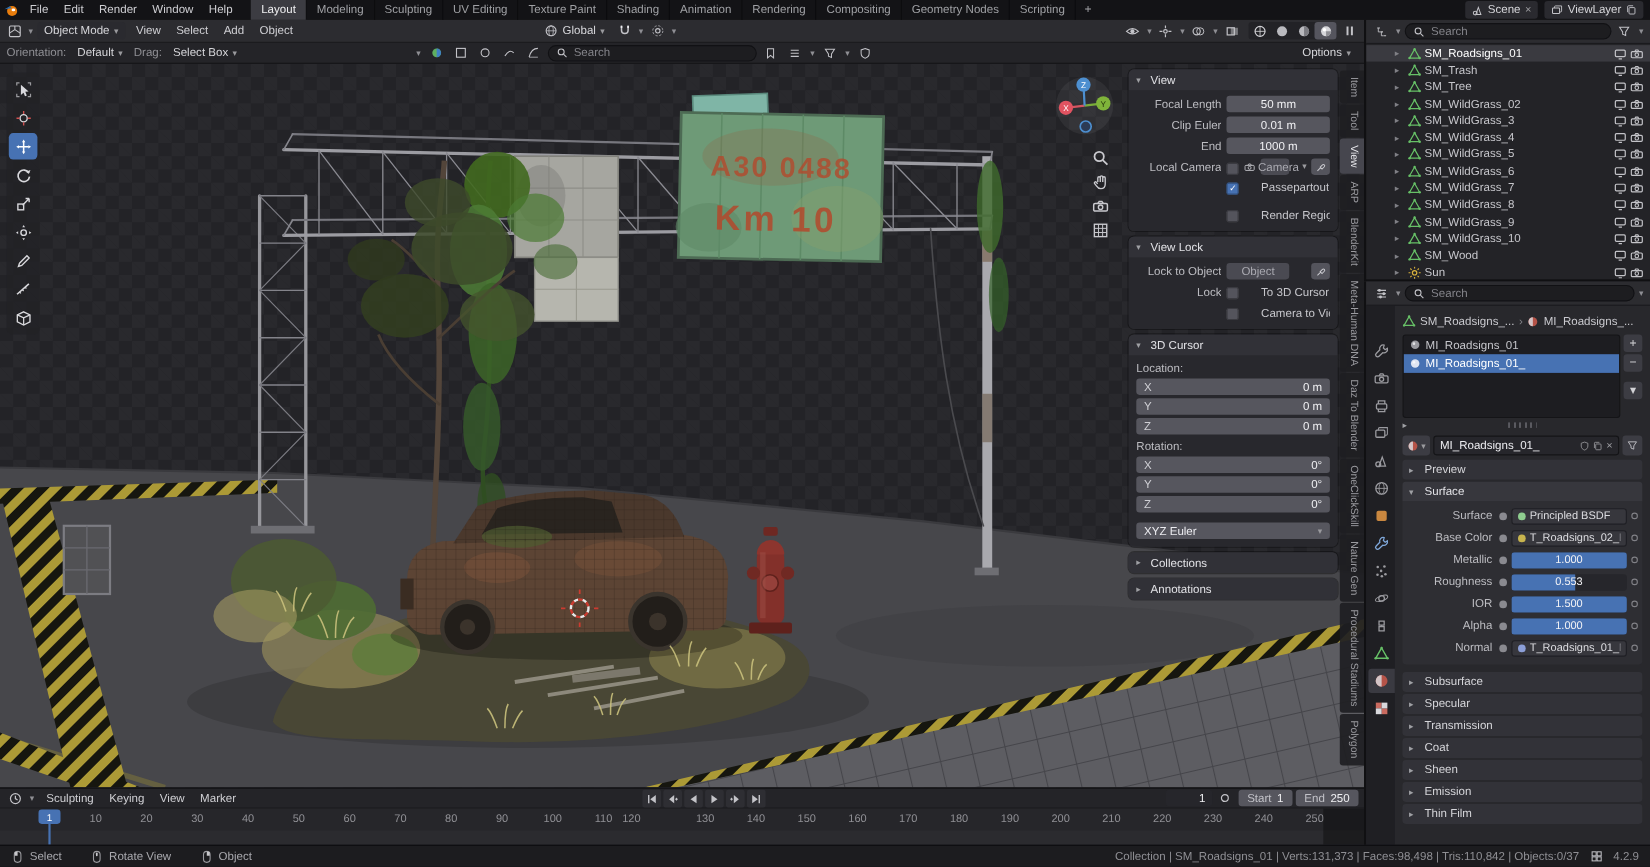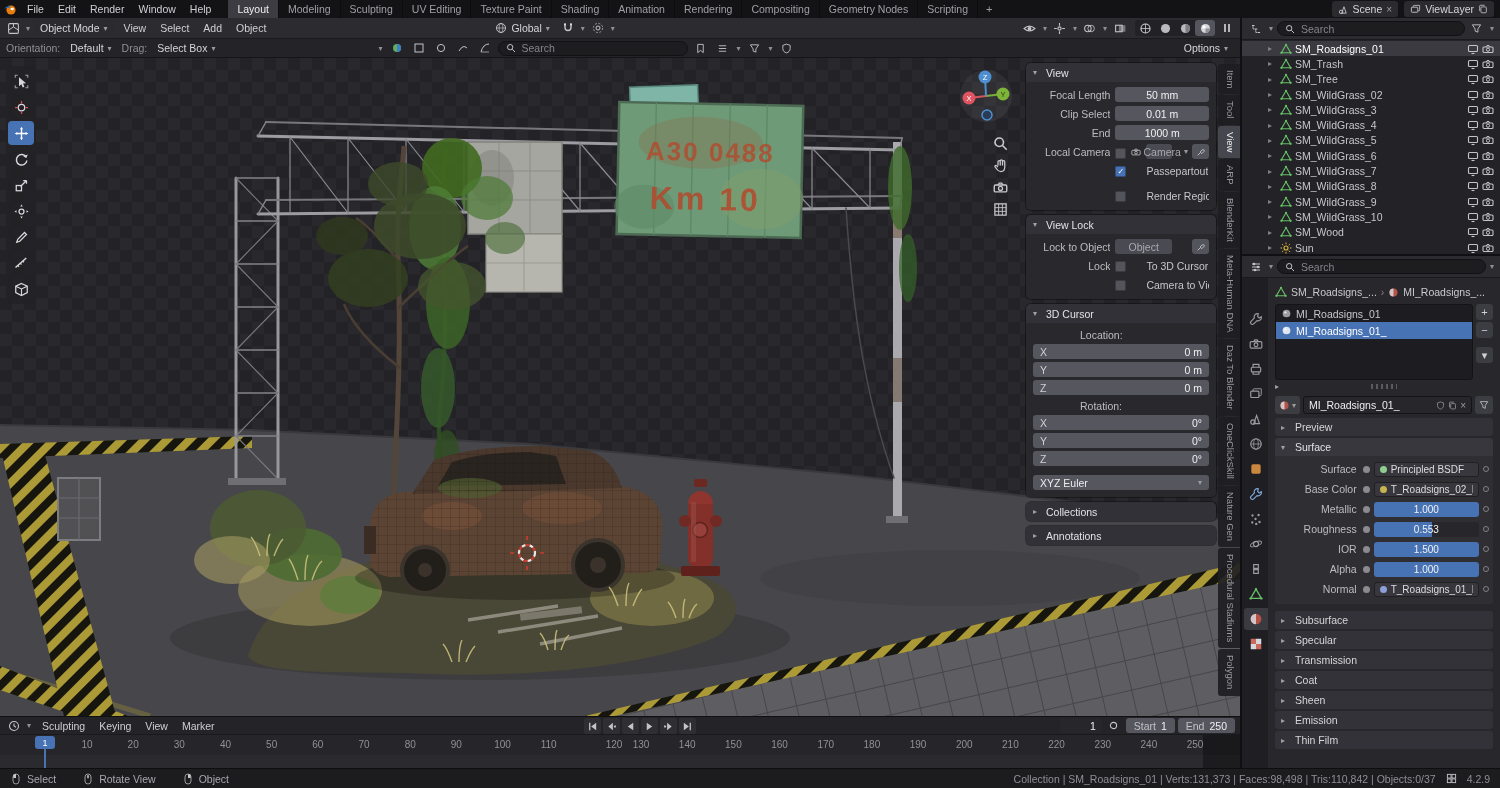--- a/index.html
+++ b/index.html
@@ -64,21 +64,21 @@
   .prow2{display:grid;grid-template-columns:44% 1fr;align-items:center;gap:5px;height:17px;}
   .prow2>label{text-align:right;color:#bcbcc1;overflow:hidden;white-space:nowrap;}
   .vfield{background:#56565e;border-radius:3px;height:15px;display:flex;align-items:center;justify-content:center;color:#f0f0f3;gap:3px;padding:0 5px;white-space:nowrap;}
   .vfield.dim{color:#a8a8af;background:#4a4a52;}
   .vfield .arr{margin-left:auto;}
   .wgroup{display:flex;align-items:flex-end;gap:20px;min-width:0;}
   .cb{width:11px;height:11px;background:#54545c;border-radius:2px;flex:none;display:flex;align-items:center;justify-content:center;font-size:8px;color:#fff;box-shadow:inset 0 0 0 1px rgba(0,0,0,.3);}
   .cb.checked{background:#4772b3;}
   .cbl{color:#c6c6cb;overflow:hidden;white-space:nowrap;}
   .icn-sq{width:17px;height:15px;background:#54545c;border-radius:3px;display:flex;align-items:center;justify-content:center;color:#c9c9ce;flex:none;}
-  .np-collabel{color:#bcbcc1;padding:2px 0 1px;margin-left:47px;}
+  .np-collabel{color:#bcbcc1;padding:2px 0 1px;}
   .axfield{background:#56565e;border-radius:3px;height:15px;display:flex;align-items:center;padding:0 7px;margin-bottom:1px;}
   .axfield .ax{color:#cfcfd4;}
   .axfield .axv{margin-left:auto;color:#f0f0f3;}
   .np-gap{height:4px;}
   .ntabs{position:absolute;top:6px;right:0;width:22px;display:flex;flex-direction:column;z-index:9;}
   .ntab{writing-mode:vertical-rl;font-size:9.5px;color:#9b9ba0;background:rgba(30,30,34,.92);padding:6px 4px;margin-bottom:1px;border-radius:3px 0 0 3px;white-space:nowrap;}
   .ntab.active{background:#46464e;color:#ececf0;}
 
   
   .outliner{position:absolute;top:18px;left:1240px;width:260px;height:238px;background:#232327;border-left:2px solid #101012;border-bottom:2px solid #101012;display:flex;flex-direction:column;z-index:20;}
@@ -668,21 +668,21 @@
         <header class="np-head">
             <span class="arr8">▾</span>
             <span>View</span>
           </header>
         <div class="np-body">
           <div class="prow2">
               <label>Focal Length</label>
               <div class="vfield">50 mm</div>
             </div>
           <div class="prow2">
-              <label>Clip Select</label>
+              <label>Clip Euler</label>
               <div class="vfield">0.01 m</div>
             </div>
           <div class="prow2">
               <label>End</label>
               <div class="vfield">1000 m</div>
             </div>
           <div class="prow2">
               <label>Local Camera</label>
             <div class="wgroup">
               <span class="cb"></span>
@@ -1605,21 +1605,21 @@
         <span class="tick" style="left: 121.17px;">20</span>
         <span class="tick" style="left: 167.34px;">30</span>
         <span class="tick" style="left: 213.51px;">40</span>
         <span class="tick" style="left: 259.68px;">50</span>
         <span class="tick" style="left: 305.85px;">60</span>
         <span class="tick" style="left: 352.02px;">70</span>
         <span class="tick" style="left: 398.19px;">80</span>
         <span class="tick" style="left: 444.36px;">90</span>
         <span class="tick" style="left: 490.53px;">100</span>
         <span class="tick" style="left: 536.7px;">110</span>
-        <span class="tick" style="left: 602px;">120</span>
+        <span class="tick" style="left: 562px;">120</span>
         <span class="tick" style="left: 629.04px;">130</span>
         <span class="tick" style="left: 675.21px;">140</span>
         <span class="tick" style="left: 721.38px;">150</span>
         <span class="tick" style="left: 767.55px;">160</span>
         <span class="tick" style="left: 813.72px;">170</span>
         <span class="tick" style="left: 859.89px;">180</span>
         <span class="tick" style="left: 906.06px;">190</span>
         <span class="tick" style="left: 952.23px;">200</span>
         <span class="tick" style="left: 998.4px;">210</span>
         <span class="tick" style="left: 1044.57px;">220</span>

